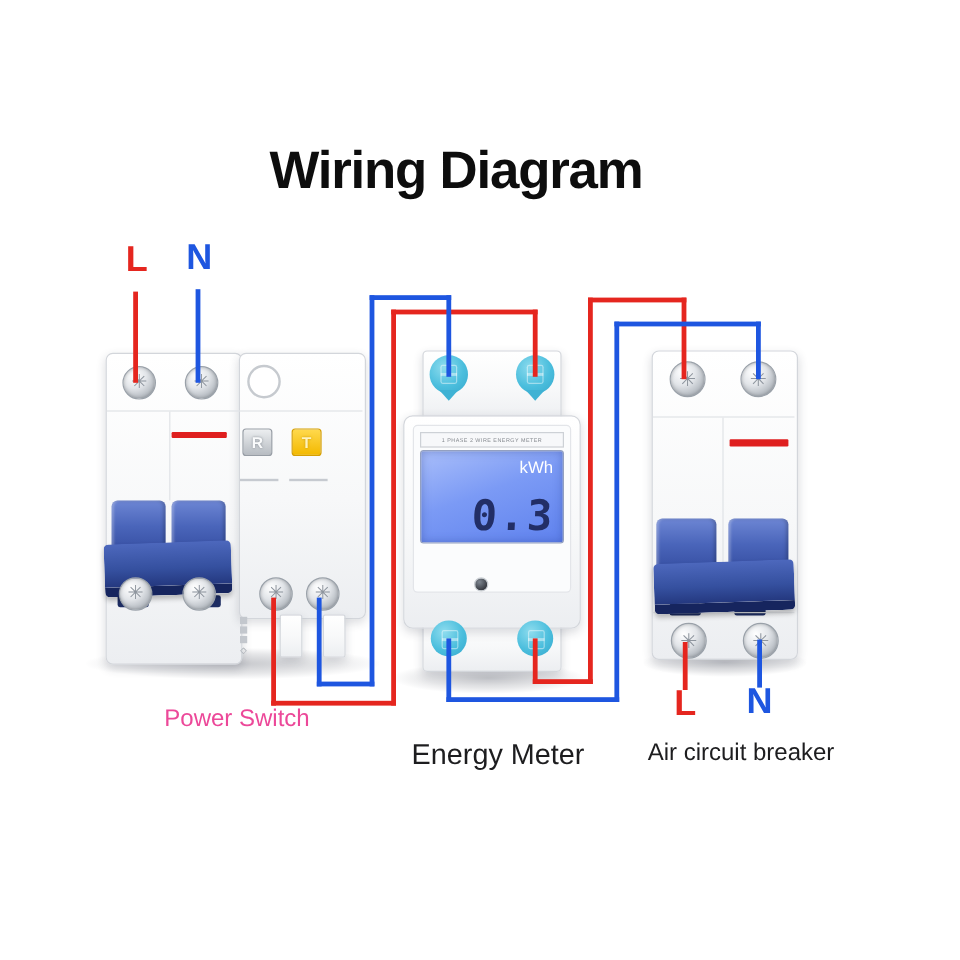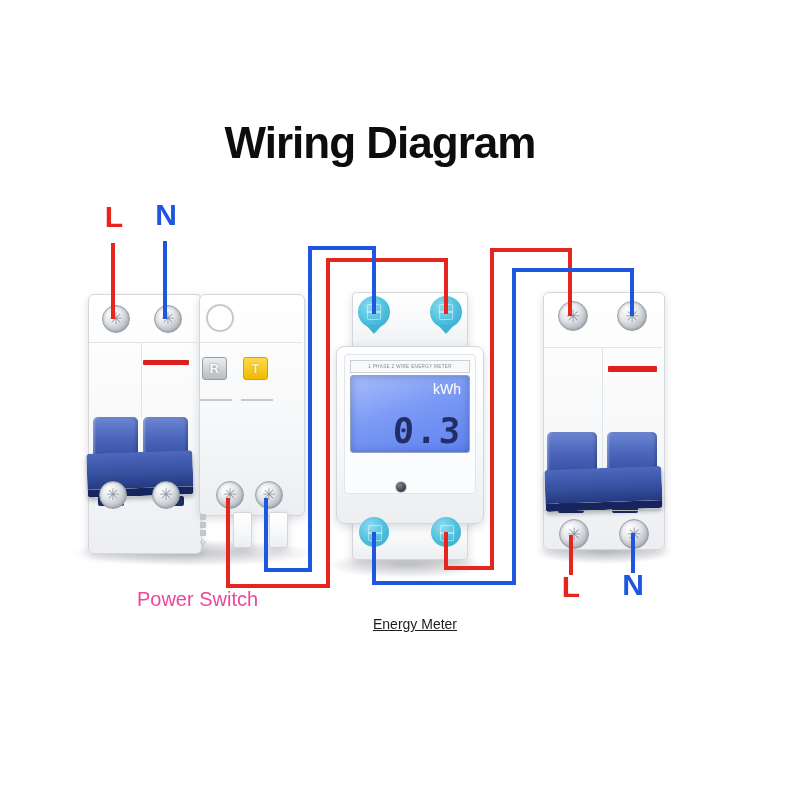--- a/index.html
+++ b/index.html
@@ -255,15 +255,16 @@
   <div class="wire blue" style="left:512px;top:268px;width:122px;height:4px;"></div>
   <div class="wire blue" style="left:630px;top:268px;width:4px;height:48px;"></div>
 
   <div class="wire red" style="left:569px;top:535px;width:4px;height:40px;"></div>
   <div class="wire blue" style="left:631px;top:533px;width:4px;height:40px;"></div>
 
   <div class="t" style="left:556px;top:570px;width:30px;text-align:center;font-size:30px;font-weight:bold;color:#e5261f;z-index:7;">L</div>
   <div class="t" style="left:618px;top:568px;width:30px;text-align:center;font-size:30px;font-weight:bold;color:#1e56e0;z-index:7;">N</div>
 
   <div class="t" style="left:105px;top:588px;width:185px;text-align:center;font-size:20px;color:#ec4899;">Power Switch</div>
-  <div class="t" style="left:330px;top:616px;width:170px;text-align:center;font-size:14px;color:#1d1d1f;text-decoration:underline;">Energy Meter</div>
+  <div class="t" style="left:330px;top:616px;width:170px;text-align:center;font-size:24px;color:#1d1d1f;">Energy Meter</div>
+  <div class="t" style="left:520px;top:616px;width:195px;text-align:center;font-size:20px;color:#1d1d1f;">Air circuit breaker</div>
 
 </div>
 
 </body></html>

